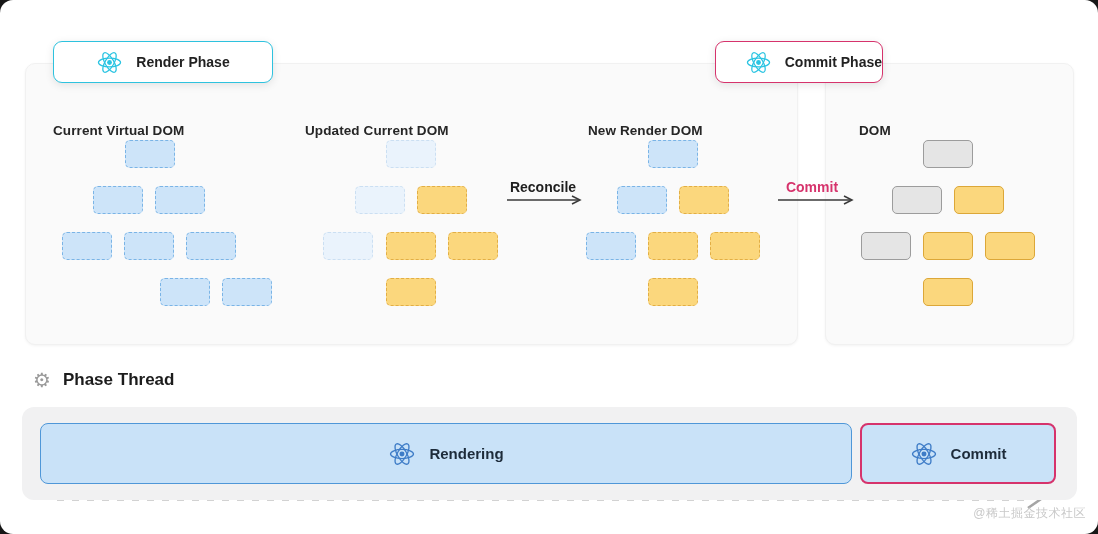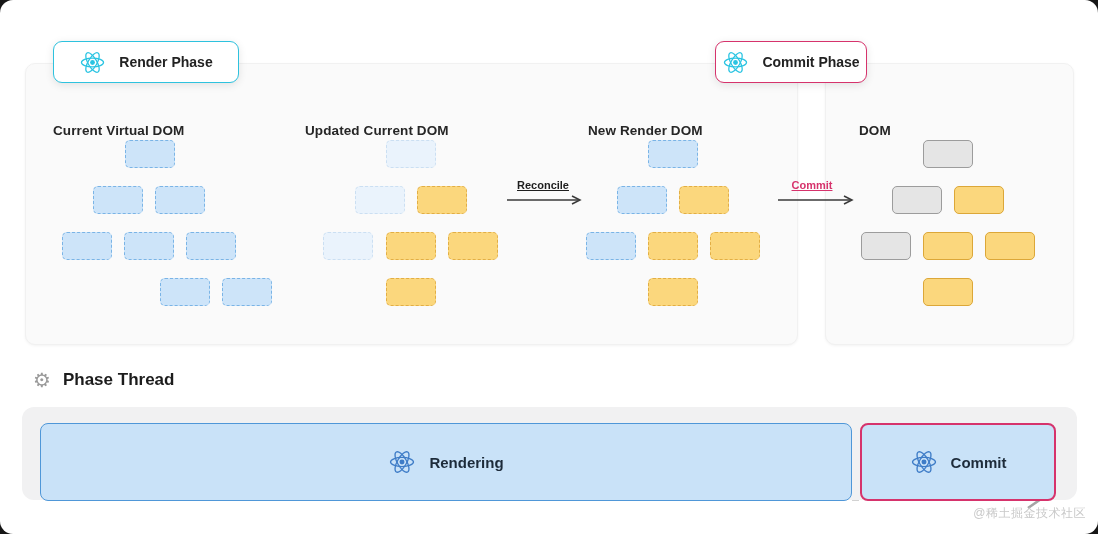--- a/index.html
+++ b/index.html
@@ -19,52 +19,52 @@
     position:absolute;top:99px;font-size:13.5px;font-weight:bold;color:#262626;
     letter-spacing:.1px;white-space:nowrap;margin-top:24px;
   }
   
   .badge{
     position:absolute;top:41px;height:42px;background:#ffffff;border-radius:9px;
     display:flex;align-items:center;justify-content:center;gap:13px;
     box-shadow:0 2px 8px rgba(0,0,0,0.10);box-sizing:border-box;
     font-size:14px;font-weight:bold;color:#222;
   }
-  #render-badge{left:53px;width:186px;border:1.5px solid #2ec2de;}
-  #commit-badge{left:715px;width:152px;border:1.5px solid #d6336c;}
+  #render-badge{left:53px;width:220px;border:1.5px solid #2ec2de;}
+  #commit-badge{left:715px;width:168px;border:1.5px solid #d6336c;justify-content:flex-end;}
   
   .react-cyan{color:#2bc4e2;}
   .react-blue{color:#3e7cc7;}
   
   .node{position:absolute;width:50px;height:28px;border-radius:5px;box-sizing:border-box;}
   .node.blue{background:#cde4f9;border:1.5px dashed #7ab4e6;}
   .node.faded{background:#eaf3fc;border:1.5px dashed #cbdff2;}
   .node.yellow{background:#fbd77d;border:1.5px dashed #e2ae45;}
   .node.gray{background:#e5e5e5;border:1.5px solid #9c9c9c;}
   .node.yellow-solid{background:#fbd77d;border:1.5px solid #dca738;}
   
   .arrow-label{
     position:absolute;top:179px;transform:translateX(-50%);
-    font-size:11px;font-weight:bold;color:#1e1e1e;white-space:nowrap;text-decoration:underline;
+    font-size:14px;font-weight:bold;color:#1e1e1e;white-space:nowrap;
   }
   .arrow-label.pink{color:#d6336c;}
   #arrow-layer{position:absolute;left:0;top:0;width:1098px;height:534px;pointer-events:none;}
   
   #main-thread{
     position:absolute;left:33px;top:370px;display:flex;align-items:center;gap:12px;
     font-size:17px;font-weight:bold;color:#1c1c1c;
   }
   #gear{font-family:"DejaVu Sans", sans-serif;font-size:20px;color:#9a9a9a;font-weight:normal;line-height:1;}
   
   #timeline-track{
     position:absolute;left:22px;top:407px;width:1055px;height:93px;
     background:#f1f1f2;border-radius:12px;
   }
   .phase-bar{
-    position:absolute;top:423px;height:78px;background:#c9e2f8;border-radius:8px;
+    position:absolute;top:423px;height:61px;background:#c9e2f8;border-radius:8px;
     display:flex;align-items:center;justify-content:center;gap:13px;
     box-sizing:border-box;font-size:15px;font-weight:bold;color:#1d2b3a;
   }
   #rendering-bar{left:40px;width:812px;border:1.5px solid #4f97d8;}
   #commit-bar{left:860px;width:196px;border:2px solid #d6336c;}
   
   #watermark{
     position:absolute;right:12px;top:505px;font-size:12px;color:#c9c9c9;
     letter-spacing:.5px;
   }

